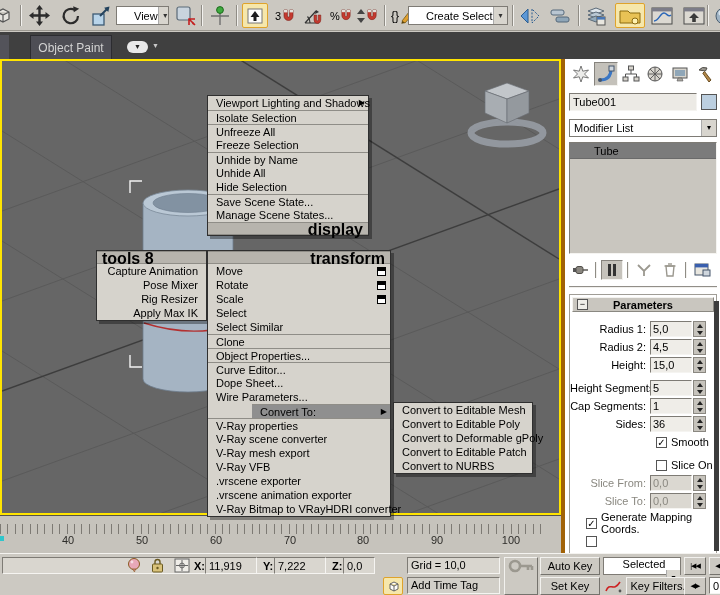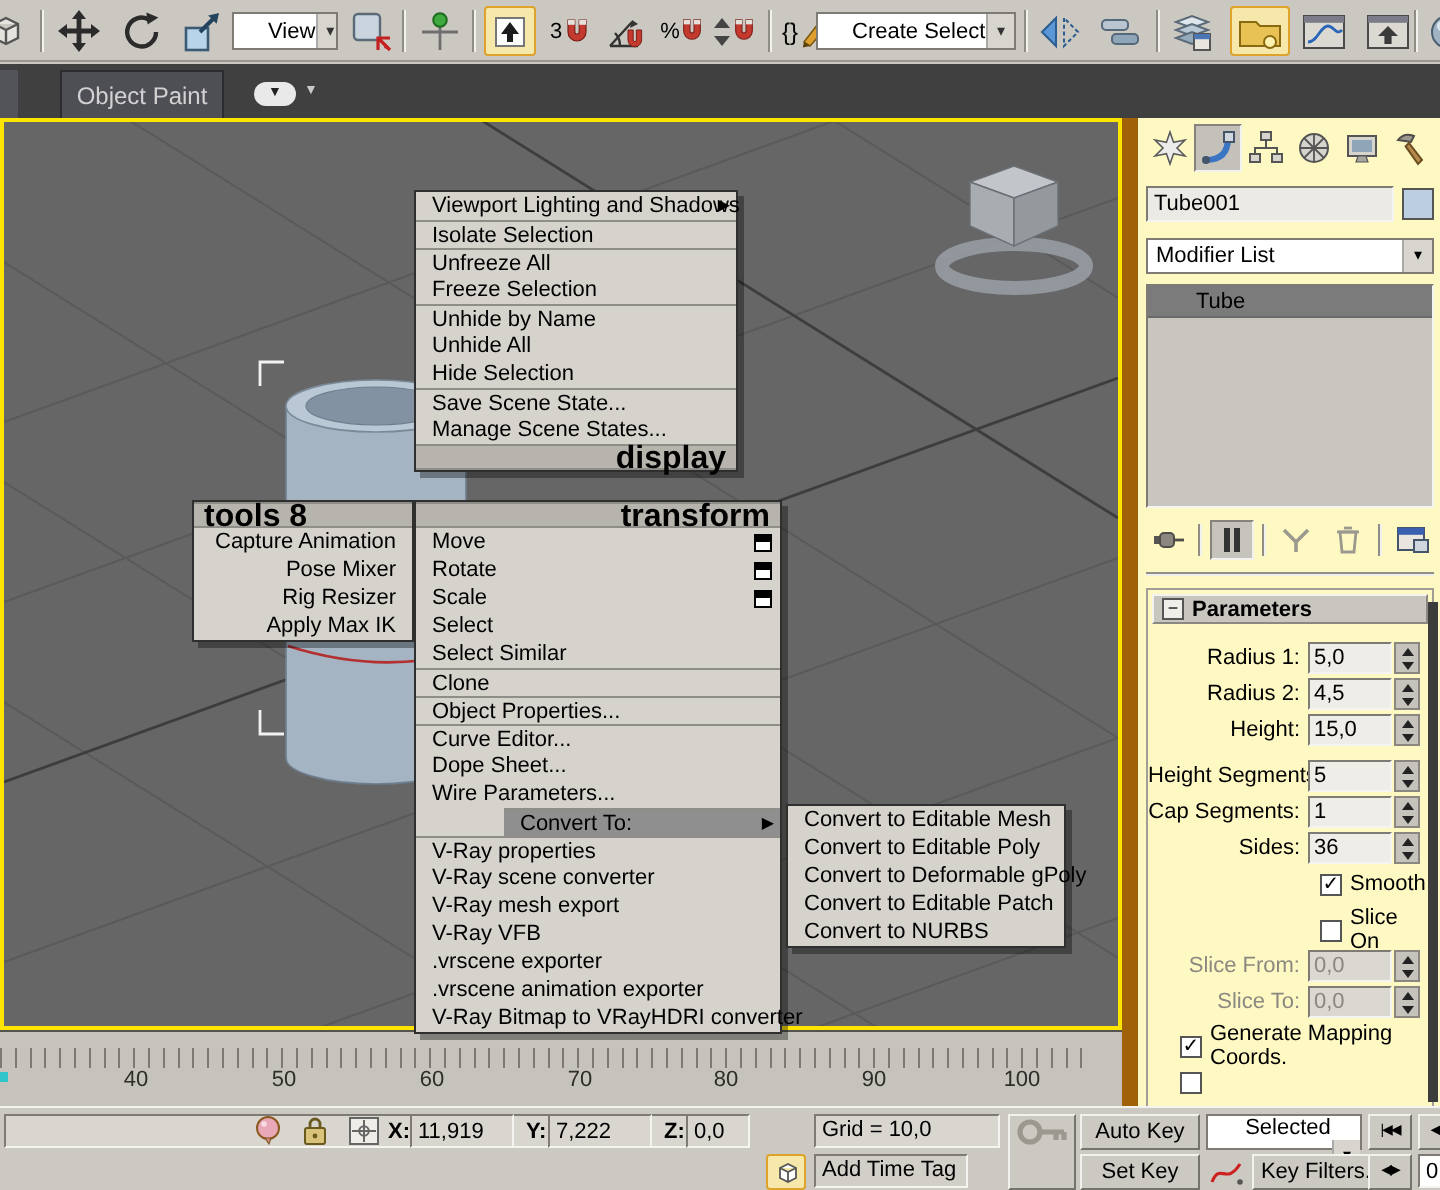--- a/index.html
+++ b/index.html
@@ -31,40 +31,40 @@
   .qtitle.r { text-align:right; }
   .qitem { position:relative; height:14px; line-height:14px; padding:0 14px 0 8px; white-space:nowrap; }
   .qitem.r { text-align:right; padding:0 8px 0 4px; }
   .qitem.sep { border-top:1px solid #8f8d87; }
   .qitem.hl { background:#8f8f8f;margin-left:44px; }
   .qarrow { position:absolute; right:3px; top:0; font-size:8px; line-height:14px; }
   .setbox { position:absolute; right:4px; top:2.5px; width:9px; height:9px; background:#fff; border:1px solid #000; }
   .setbox::before { content:""; display:block; height:3px; background:#000; }
 
   
-  #command-panel { position:absolute; left:561px; top:59px; width:159px; height:494px; background:#fef9c3; border-left:8px solid #a16207; padding:2px 3px 0 4px; }
+  #command-panel { position:absolute; left:561px; top:59px; width:159px; height:494px; background:#ffffff; border-left:4px solid #a16207; padding:2px 3px 0 4px; }
   #panel-tabs { display:flex; height:24px; margin-top:1px; }
   .ptab { flex:1; display:flex; align-items:center; justify-content:center; border:1px solid transparent; }
   .ptab.active { background:#c4c1ba; border:1px solid; border-color:#86837d #f3f2ef #f3f2ef #86837d; }
   .name-row { display:flex; margin-top:7px; height:18px; align-items:center; }
   .tfield { background:#eceae5; border:1px solid; border-color:#7e7b75 #f5f4f1 #f5f4f1 #7e7b75; height:18px; font-family:"Liberation Sans",sans-serif; font-size:11px; padding:0 3px; width:100%; color:#000; }
   .swatch { width:16px; height:16px; margin-left:4px; background:#bccfe0; border:1px solid #555; flex:0 0 16px; }
   .mod-list { display:flex; margin-top:8px; height:18px; background:#fff; border:1px solid #7e7b75; align-items:center; padding-left:4px; }
   .mod-list .arr { margin-left:auto; width:15px; align-self:stretch; background:#d8d5ce; border-left:1px solid #aaa; text-align:center; font-size:8px; line-height:16px; }
   .stack { margin-top:5px; height:112px; background:#c9c6bf; border:1px solid; border-color:#7e7b75 #f5f4f1 #f5f4f1 #7e7b75; }
   .stack-row { height:16px; line-height:16px; padding-left:24px; background:#7b7b7b; color:#000; border-bottom:1px solid #6a6a6a; }
   .stackbar { display:flex; align-items:center; margin-top:5px; height:21px; gap:4px; }
   .sbsep { width:2px; height:16px; border-left:1px solid #8f8c85; border-right:1px solid #f2f1ee; }
   .sbtn { width:22px; height:20px; display:flex; align-items:center; justify-content:center; }
   .sbtn.pressed { border:1px solid; border-color:#86837d #f3f2ef #f3f2ef #86837d; background:#c6c3bc; }
   .groove { height:2px; border-top:1px solid #918e88; border-bottom:1px solid #f0efec; margin-top:6px; }
   .rollout { margin-top:6px; border:1px solid #a09d96; padding-bottom:8px; }
   .rhead { height:15px; margin:2px; background:#c9c6bf; border:1px solid; border-color:#f4f3f0 #8a8881 #8a8881 #f4f3f0; display:flex; align-items:center; font-weight:bold; }
   .rhead .minus { width:11px; height:11px; background:#efeee9; border:1px solid #555; text-align:center; line-height:9px; font-size:9px; margin:0 4px; font-weight:normal; }
-  .rhead .rtitle { flex:1; margin-right:19px; }
+  .rhead .rtitle { flex:1; text-align:center; margin-right:19px; }
   .prow { display:flex; align-items:center; height:17px; margin:1px 4px 1px 0; }
   .plabel { width:80px; text-align:right; padding-right:4px; white-space:nowrap; flex:0 0 80px; }
   .pfield { width:42px; height:16px; line-height:14px; background:#efede8; border:1px solid; border-color:#7e7b75 #f5f4f1 #f5f4f1 #7e7b75; padding:0 2px; flex:0 0 42px; }
   .prow.disabled .plabel { color:#8a8880; }
   .prow.disabled .pfield { color:#8a8880; background:#dbd8d1; }
   .spin { width:13px; height:16px; margin-left:1px; display:flex; flex-direction:column; border:1px solid #8a8780; background:#c6c3bc; flex:0 0 13px; }
   .spin span { flex:1; position:relative; }
   .spin span::after { content:""; position:absolute; left:2.5px; border-left:3px solid transparent; border-right:3px solid transparent; }
   .spin .up::after { top:2px; border-bottom:4px solid #222; }
   .spin .dn::after { top:2px; border-top:4px solid #222; }
@@ -590,21 +590,21 @@
   <span class="slabel" style="left:332px; top:6px;">Z:</span>
   <input class="sfield" style="left: 343px; top: 3px; width: 32px;" value="0,0">
 
   <div class="sfield" style="left:407px; top:3px; width:93px;">Grid = 10,0</div>
 
   <div class="ybtn" style="left:383px; top:23px; width:20px; height:18px;">
     <svg width="13" height="13" viewBox="0 0 13 13">
         <path d="M3 4 l4 -2 4 2 0 5 -4 2 -4 -2 z M3 4 l4 2 4 -2 M7 6 v5" fill="#fdfdfb" stroke="#555" stroke-width="0.9"></path>
       </svg>
   </div>
-  <div class="sfield" style="left:407px; top:23px; width:77px; background:#d2cfc8;">Add Time Tag</div>
+  <div class="sfield" style="left:407px; top:23px; width:93px; background:#d2cfc8;">Add Time Tag</div>
 
   <div class="sbtn2" style="left:504px; top:3px; width:34px; height:38px;">
     <svg width="26" height="16" viewBox="0 0 26 16">
         <circle cx="7" cy="8" r="5" fill="none" stroke="#9b988f" stroke-width="2.6"></circle>
         <path d="M12 8 h12 M20 8 v4 M24 8 v4" stroke="#9b988f" stroke-width="2.6" fill="none"></path>
       </svg>
   </div>
 
   <button class="sbtn2" style="left:540px; top:3px; width:60px;">Auto Key</button>
   <button class="sbtn2" style="left:540px; top:23px; width:60px;">Set Key</button>

